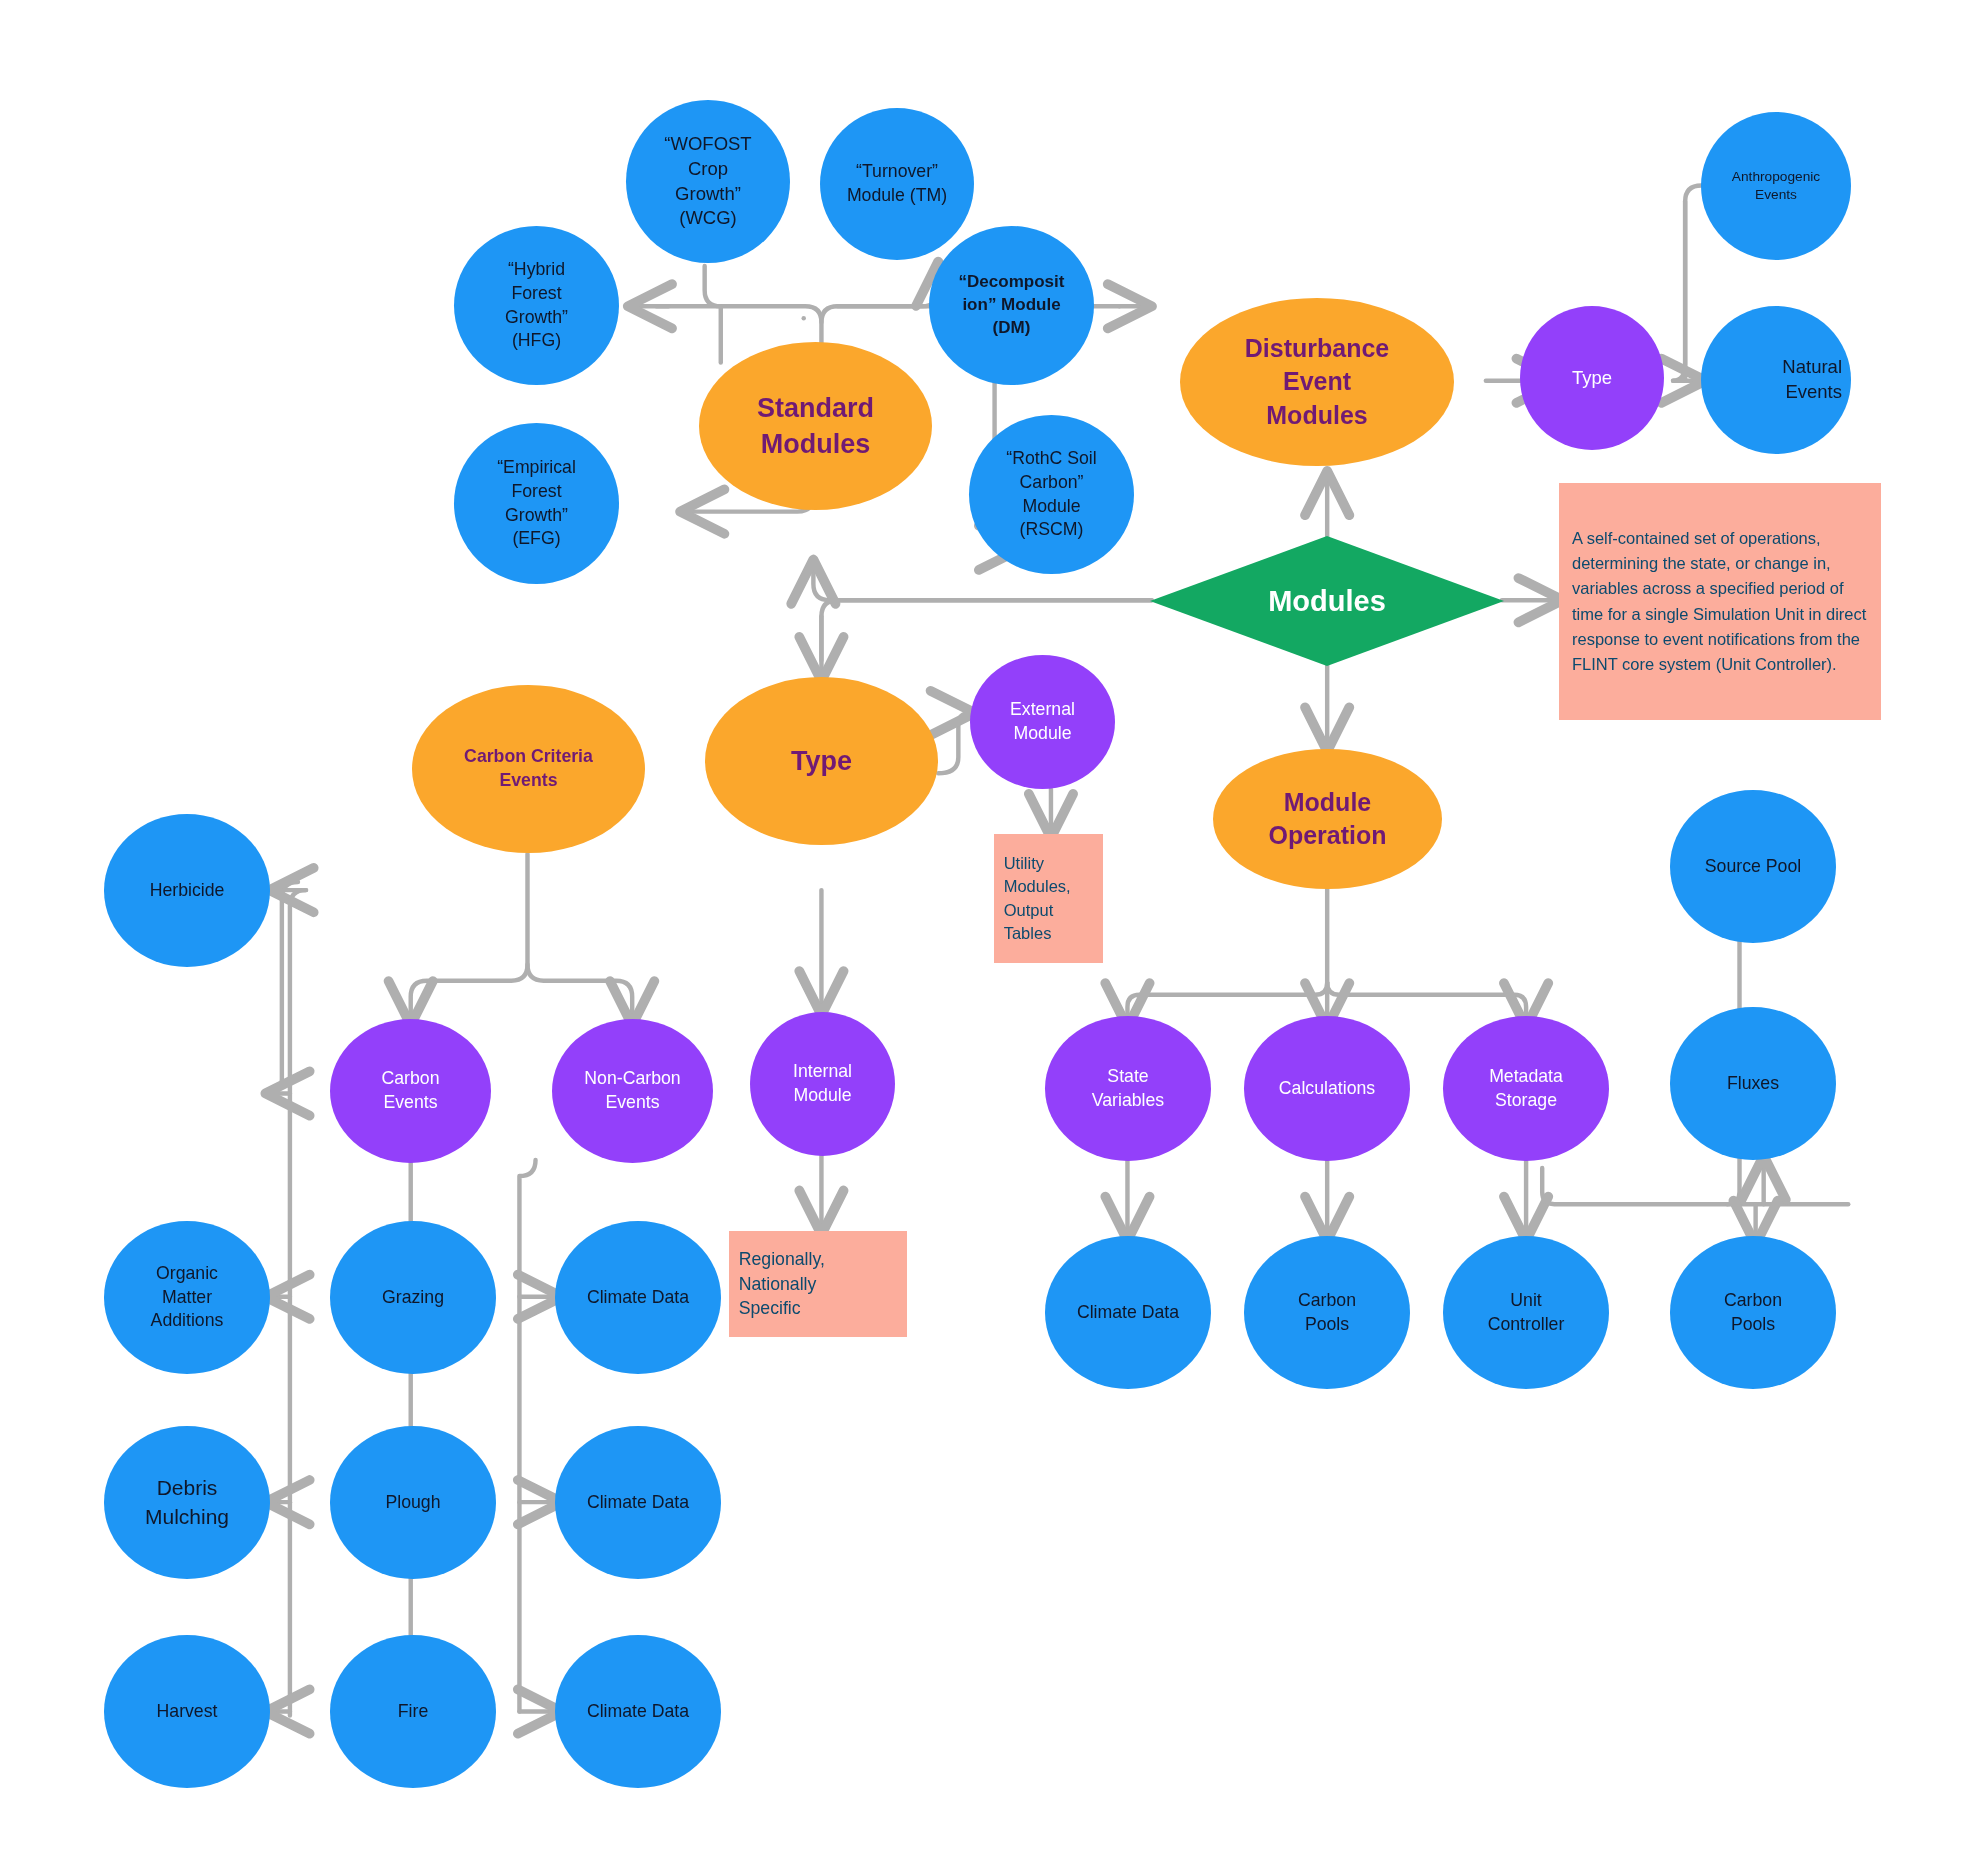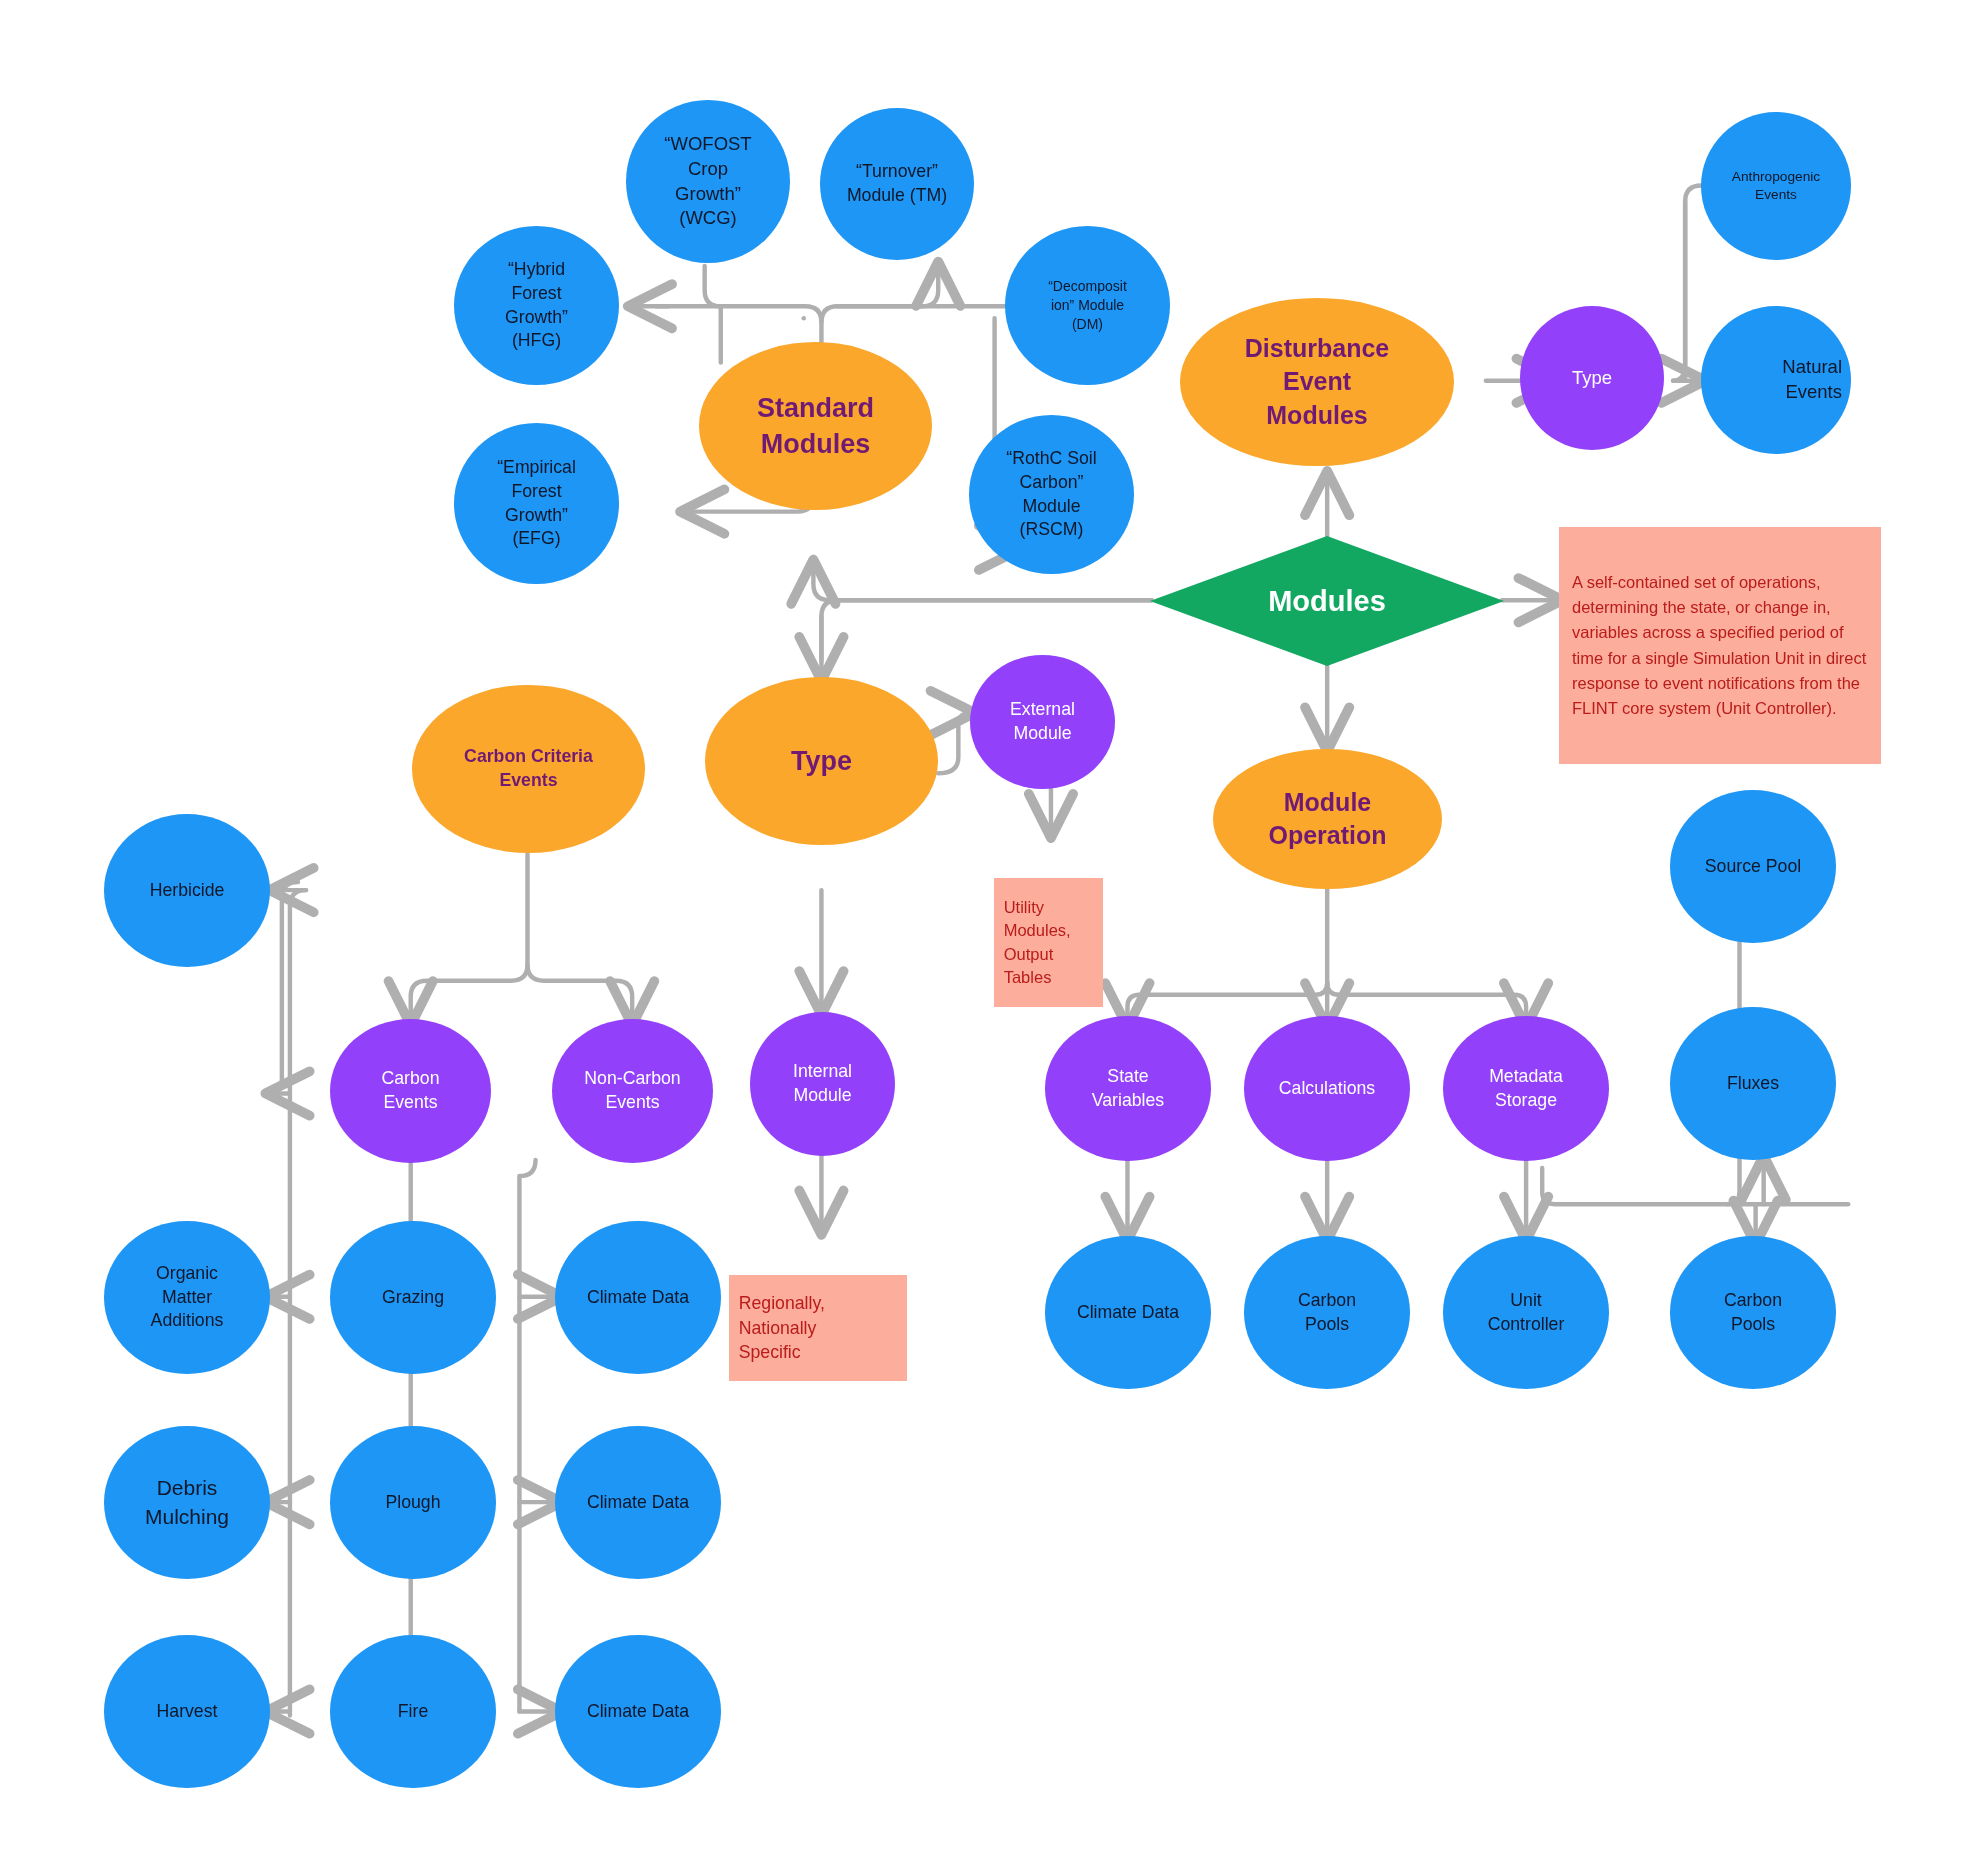--- a/index.html
+++ b/index.html
@@ -37,21 +37,21 @@
     display: block;
     width: 100%;
     padding: 0 6%;
     box-sizing: border-box;
     white-space: pre-line;
   }
   .ellipse { border-radius: 50%; }
   .blue   { background: #1E96F5; color: #0f172a; font-weight: 400; }
   .purple { background: #9340FA; color: #ffffff; font-weight: 400; }
   .orange { background: #FBA72C; color: #701a75; font-weight: 700; }
-  .pinkbox{ background: #FCAD9C; color: #b91c1c; font-weight: 400; text-align: left; margin-top: 44px; }
+  .pinkbox{ background: #FCAD9C; color: #0c4a6e; font-weight: 400; text-align: left; }
   .pinkbox .lbl { text-align: left; padding: 0; }
   .diamond {
     background: transparent;
     color: #ffffff;
     font-weight: 700;
   }
   .diamond .dshape {
     position: absolute;
     left: 0; top: 0;
     width: 100%; height: 100%;
@@ -165,21 +165,21 @@
 Crop
 Growth”
 (WCG)</span>
   </div>
 
   <div class="node ellipse blue" style="left:820px; top:108px; width:154px; height:152px; font-size:17.7px;">
     <span class="lbl">“Turnover”
 Module (TM)</span>
   </div>
 
-  <div class="node ellipse blue" style="left:1005px; top:226px; width:165px; height:159px; font-size:14px;">
+  <div class="node ellipse blue" style="left:929px; top:226px; width:165px; height:159px; font-size:17px;font-weight:bold;">
     <span class="lbl">“Decomposit
 ion” Module
 (DM)</span>
   </div>
 
   <div class="node ellipse blue" style="left:454px; top:423px; width:165px; height:161px; font-size:17.7px;">
     <span class="lbl">“Empirical
 Forest
 Growth”
 (EFG)</span>

